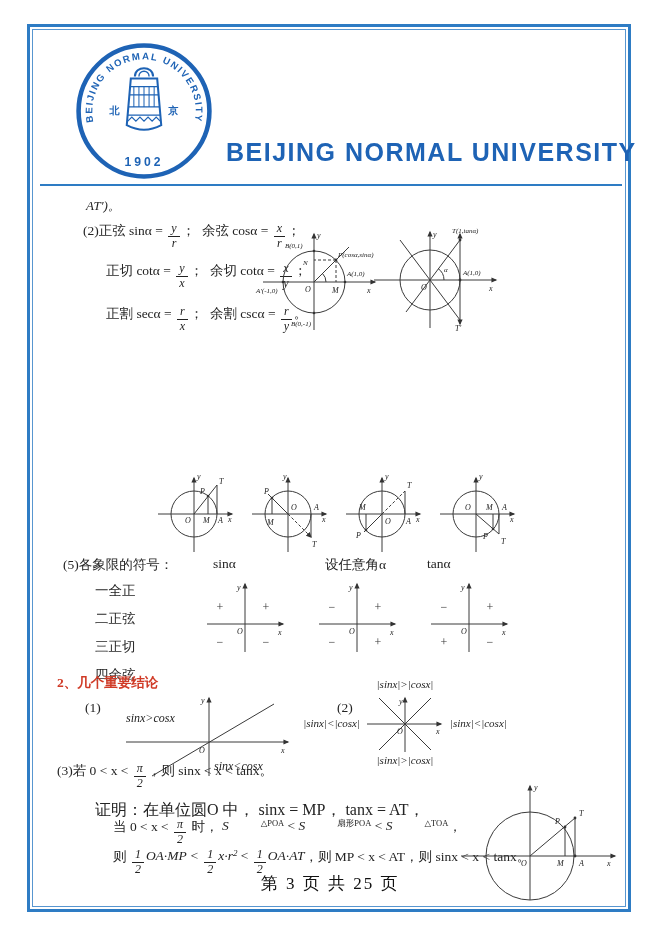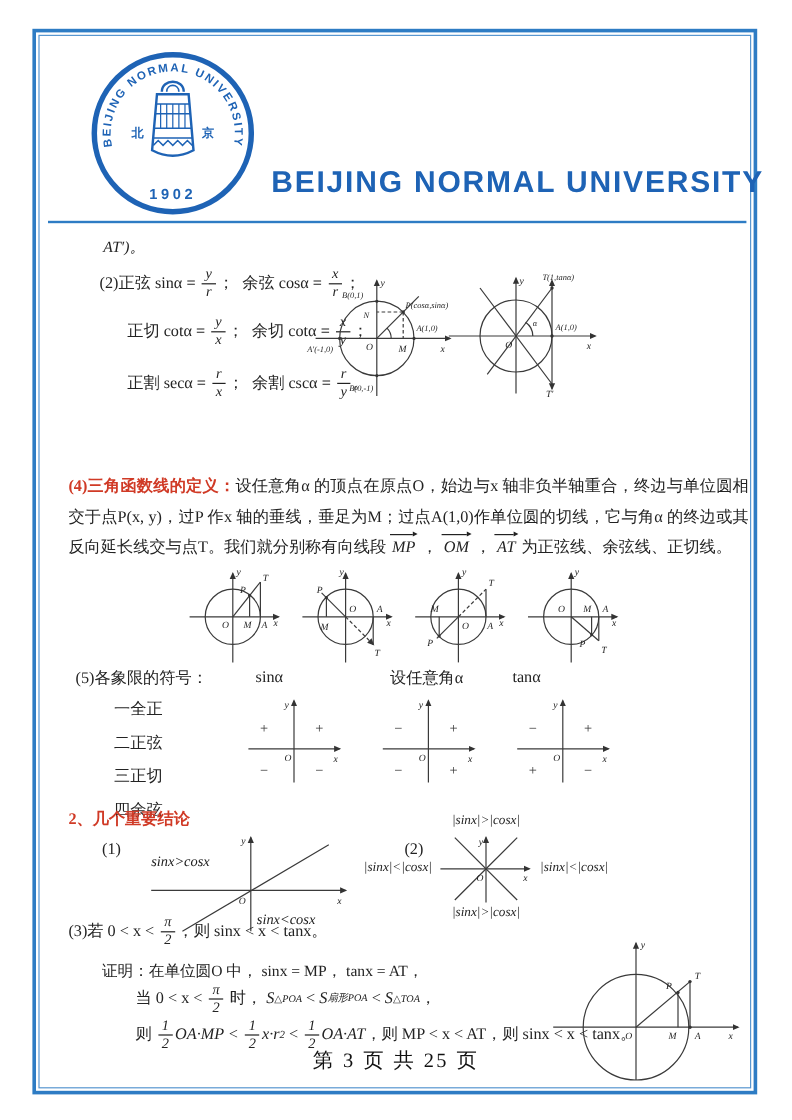--- a/index.html
+++ b/index.html
@@ -19,27 +19,27 @@
   .s-stroke{stroke:var(--brand_blue,#1e63b5);fill:none;}
   .s-fill{fill:var(--brand_blue,#1e63b5);}
   .seal-ring-text{font-family:"Liberation Sans","DejaVu Sans",sans-serif;font-weight:bold;
             font-size:9.5px;letter-spacing:1.6px;}
   .seal-year{font-family:"Liberation Sans","DejaVu Sans",sans-serif;font-weight:bold;
             font-size:12px;letter-spacing:3px;}
   .seal-char{font-size:10px;font-weight:bold;}
   
   .para{font-size:13.5px;line-height:26px;text-align:justify;}
   .red{color:var(--accent_red,#d03a26);font-weight:bold;}
-  .mrow{display:flex;align-items:center;white-space:pre;font-size:13.5px;}
+  .mrow{display:flex;white-space:pre;font-size:13.5px;}
   .mi{font-style:italic;}
   .frac{display:inline-flex;flex-direction:column;align-items:center;font-style:italic;
         font-size:12px;line-height:1.15;margin:0 2px;}
   .frac .fn{display:block;border-bottom:1px solid #222;padding:0 3px;}
   .frac .fd{display:block;}
-  .sub{font-size:8.5px;vertical-align:-3px;font-style:italic;}
+  .sub{font-size:8.5px;vertical-align:-3px;margin-left:32px;}
   .sup{font-size:9px;vertical-align:5px;font-style:italic;}
   .vec{position:relative;font-style:italic;margin:0 3px;padding:0 2px;}
   .vec::before{content:"";position:absolute;left:0;right:4px;top:-3px;border-top:1px solid #222;}
   .vec::after{content:"";position:absolute;right:0;top:-5.5px;width:0;height:0;
         border-left:4px solid #222;border-top:2.5px solid transparent;border-bottom:2.5px solid transparent;}
   
   svg{overflow:visible;}
   .dline{stroke:#3a3a3a;stroke-width:1;fill:none;}
   .ddash{stroke:#3a3a3a;stroke-width:1;fill:none;stroke-dasharray:3 2;}
   .dlabel{font-family:"Liberation Serif","DejaVu Serif",serif;font-style:italic;
@@ -157,23 +157,20 @@
     <text x="67" y="17" class="dlabel">y</text>
     <text x="123" y="71" class="dlabel">x</text>
     <text x="86" y="13" class="dlabel dlabel-sm">T(1,tanα)</text>
     <text x="89" y="111" class="dlabel">T′</text>
     <text x="97" y="55" class="dlabel dlabel-sm">A(1,0)</text>
     <text x="55" y="70" class="dlabel">O</text>
     <text x="78" y="52" class="dlabel dlabel-sm">α</text>
   </svg>
 
 
-  <p class="para abs" style="left:57px;top:392px;width:567px;margin:0;line-height:25.5px">
-    <span class="red">(4)三角函数线的定义：</span><span>设任意角α 的顶点在原点O，始边与x 轴非负半轴重合，终边与单位圆相交于点P(x, y)，过P 作x 轴的垂线，垂足为M；过点A(1,0)作单位圆的切线，它与角α 的终边或其反向延长线交与点T。我们就分别称有向线段</span><span class="vec">MP</span><span>，</span><span class="vec">OM</span><span>，</span><span class="vec">AT</span><span>为正弦线、余弦线、正切线。</span>
-  </p>
 
   <div class="abs" style="left:152px;top:468px;display:flex;gap:4px">
     <svg width="90" height="88" viewBox="0 0 90 88">
       <line x1="6" y1="46" x2="80" y2="46" class="dline" marker-end="url(#ah)"></line>
       <line x1="42" y1="84" x2="42" y2="10" class="dline" marker-end="url(#ah)"></line>
       <circle cx="42" cy="46" r="23" class="dline"></circle>
       <line x1="42" y1="46" x2="65" y2="17" class="dline"></line>
       <line x1="65" y1="46" x2="65" y2="17" class="dline"></line>
       <line x1="56" y1="28" x2="56" y2="46" class="dline"></line>
       <circle cx="56" cy="28" r="1.3" fill="#333"></circle>
@@ -308,21 +305,21 @@
     <text x="73" y="42" class="dlabel">x</text>
     <text x="36" y="12" class="dlabel">y</text>
   </svg>
 
   <div class="mrow abs" style="left:57px;top:762px">
     <span>(3)若 0 &lt; x &lt; </span>
     <span class="frac"><span class="fn">π</span><span class="fd">2</span></span>
     <span>，则 sinx &lt; x &lt; tanx。</span>
   </div>
 
-  <div class="abs" style="left:85px;top:800px;font-size:13px;white-space:pre">证明：在单位圆O 中， sinx = MP， tanx = AT，</div>
+  <div class="abs" style="left:95px;top:800px;font-size:16px;white-space:pre">证明：在单位圆O 中， sinx = MP， tanx = AT，</div>
 
   <div class="mrow abs" style="left:113px;top:818px">
     <span>当 0 &lt; x &lt; </span>
     <span class="frac"><span class="fn">π</span><span class="fd">2</span></span>
     <span> 时， </span>
     <span class="mi">S</span><span class="sub">△POA</span>
     <span> &lt; </span>
     <span class="mi">S</span><span class="sub">扇形POA</span>
     <span> &lt; </span>
     <span class="mi">S</span><span class="sub">△TOA</span>

